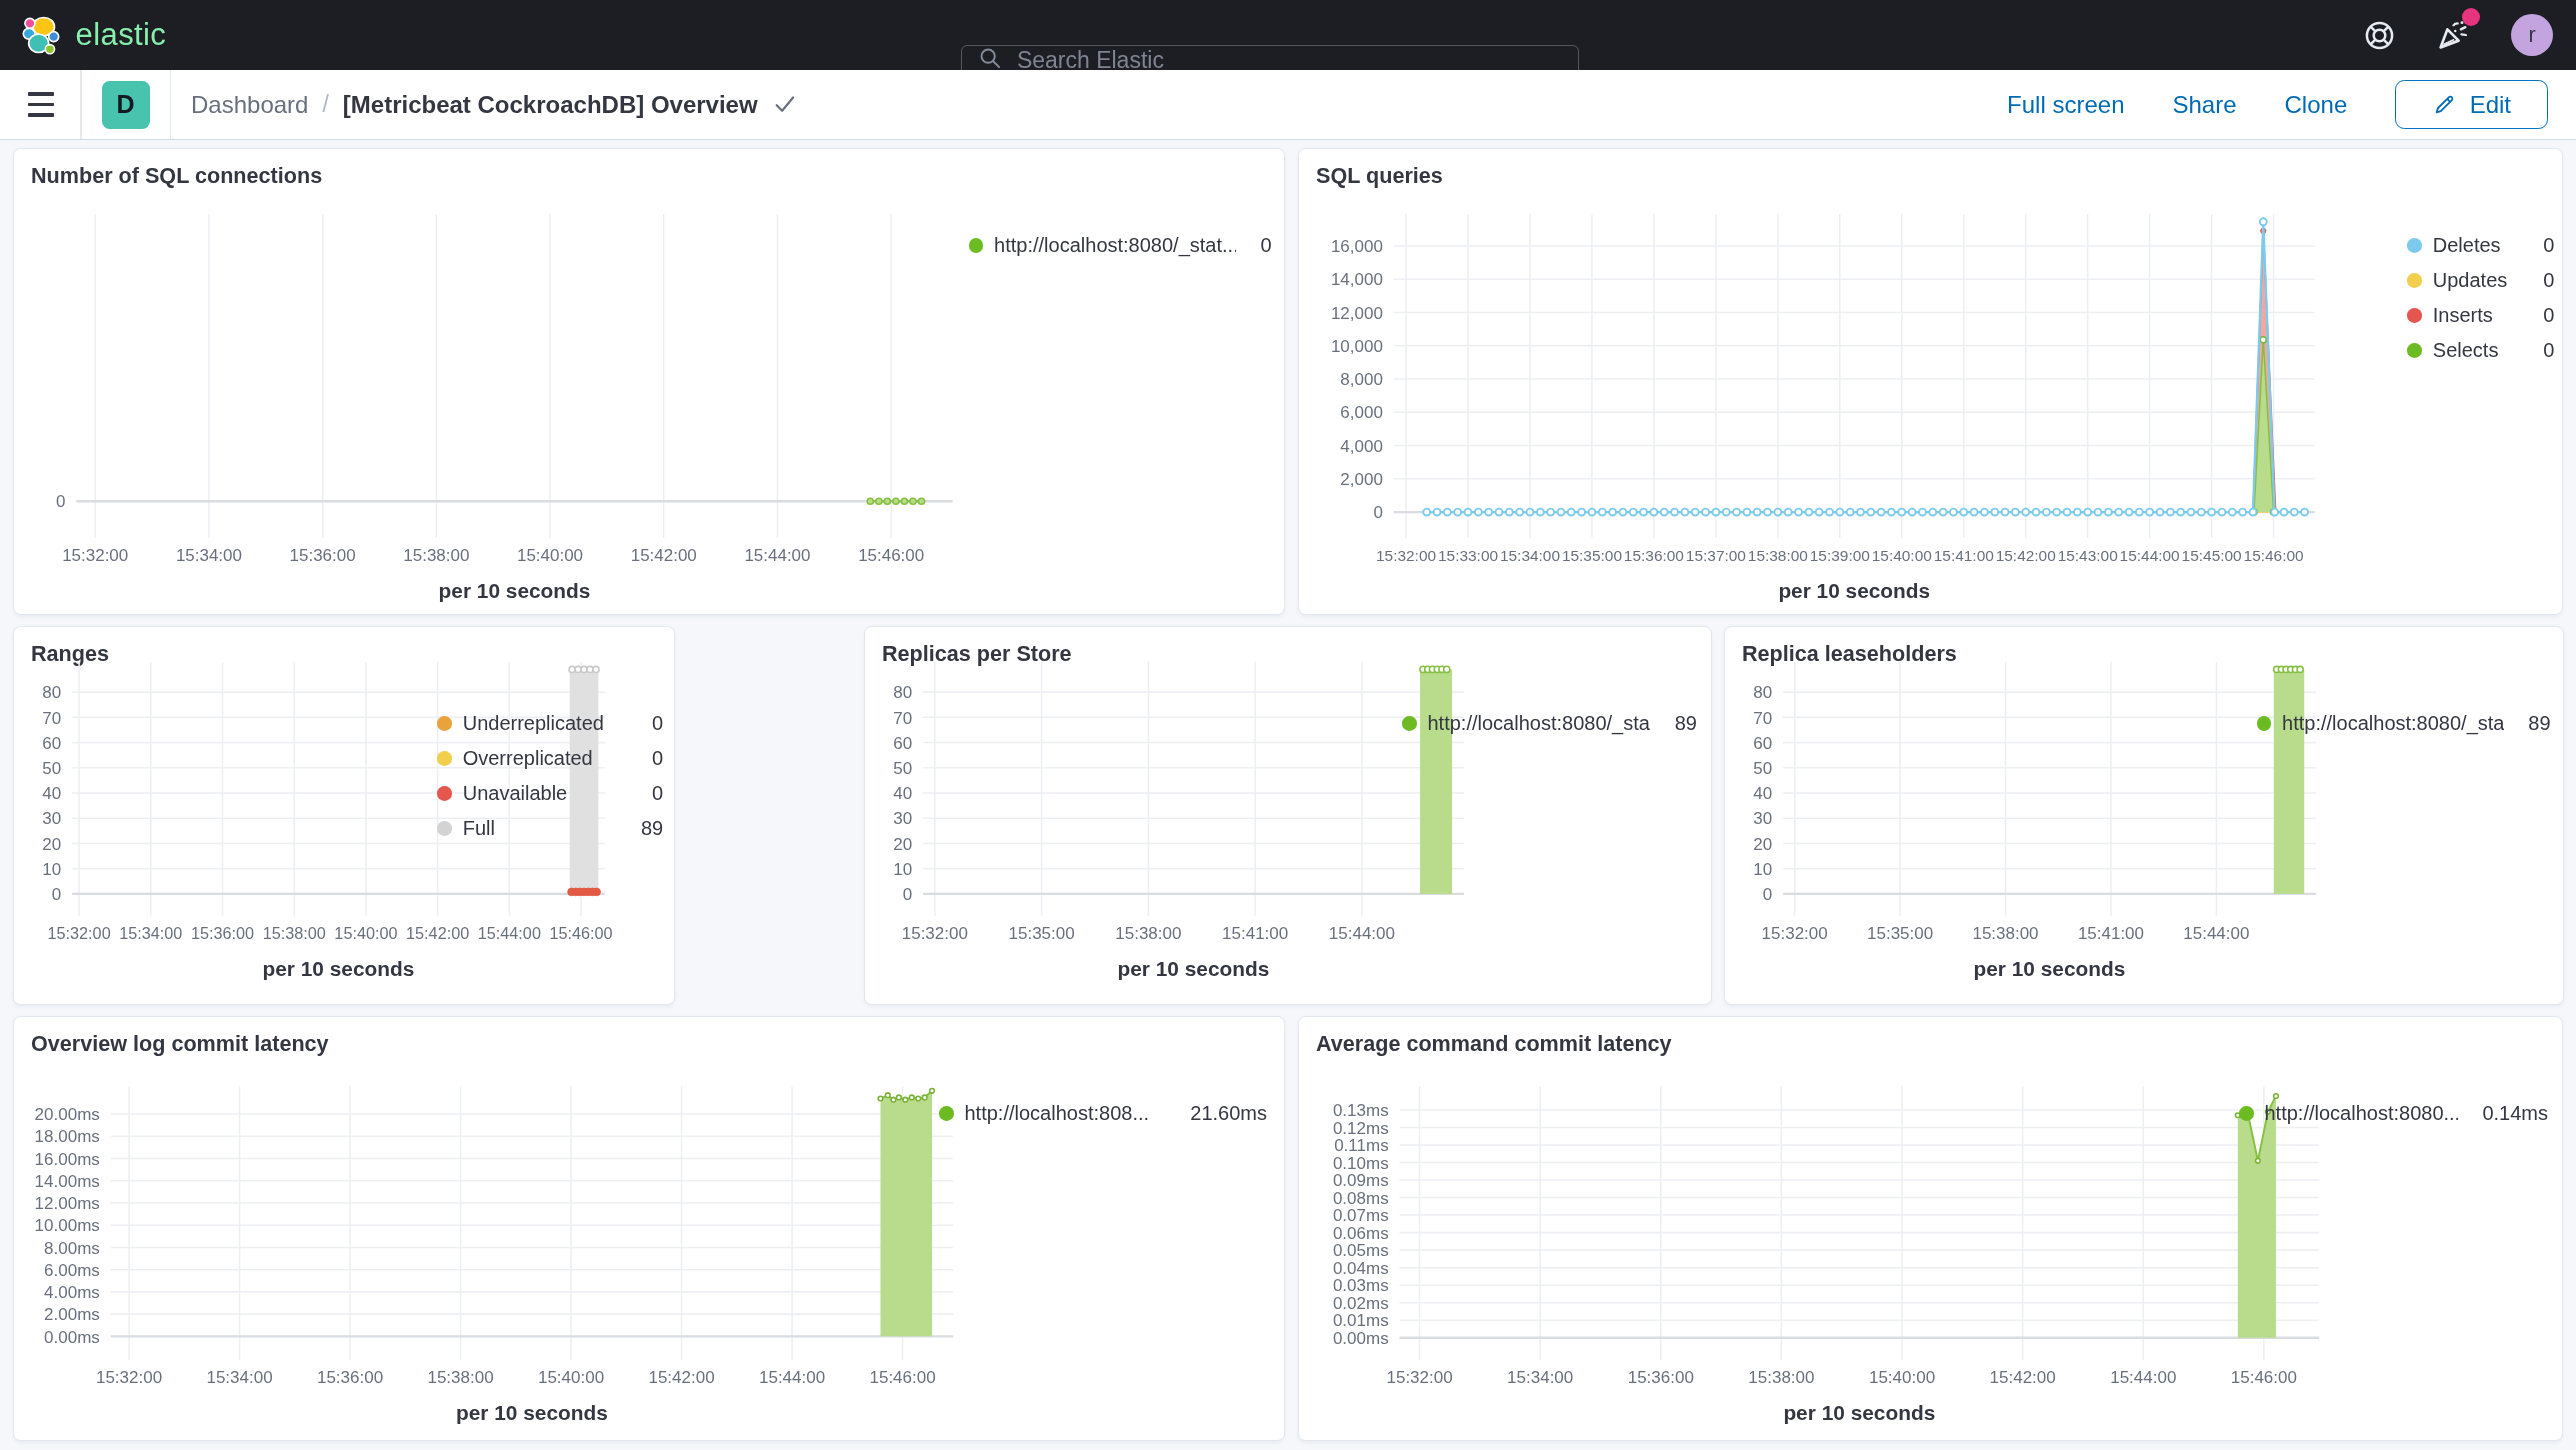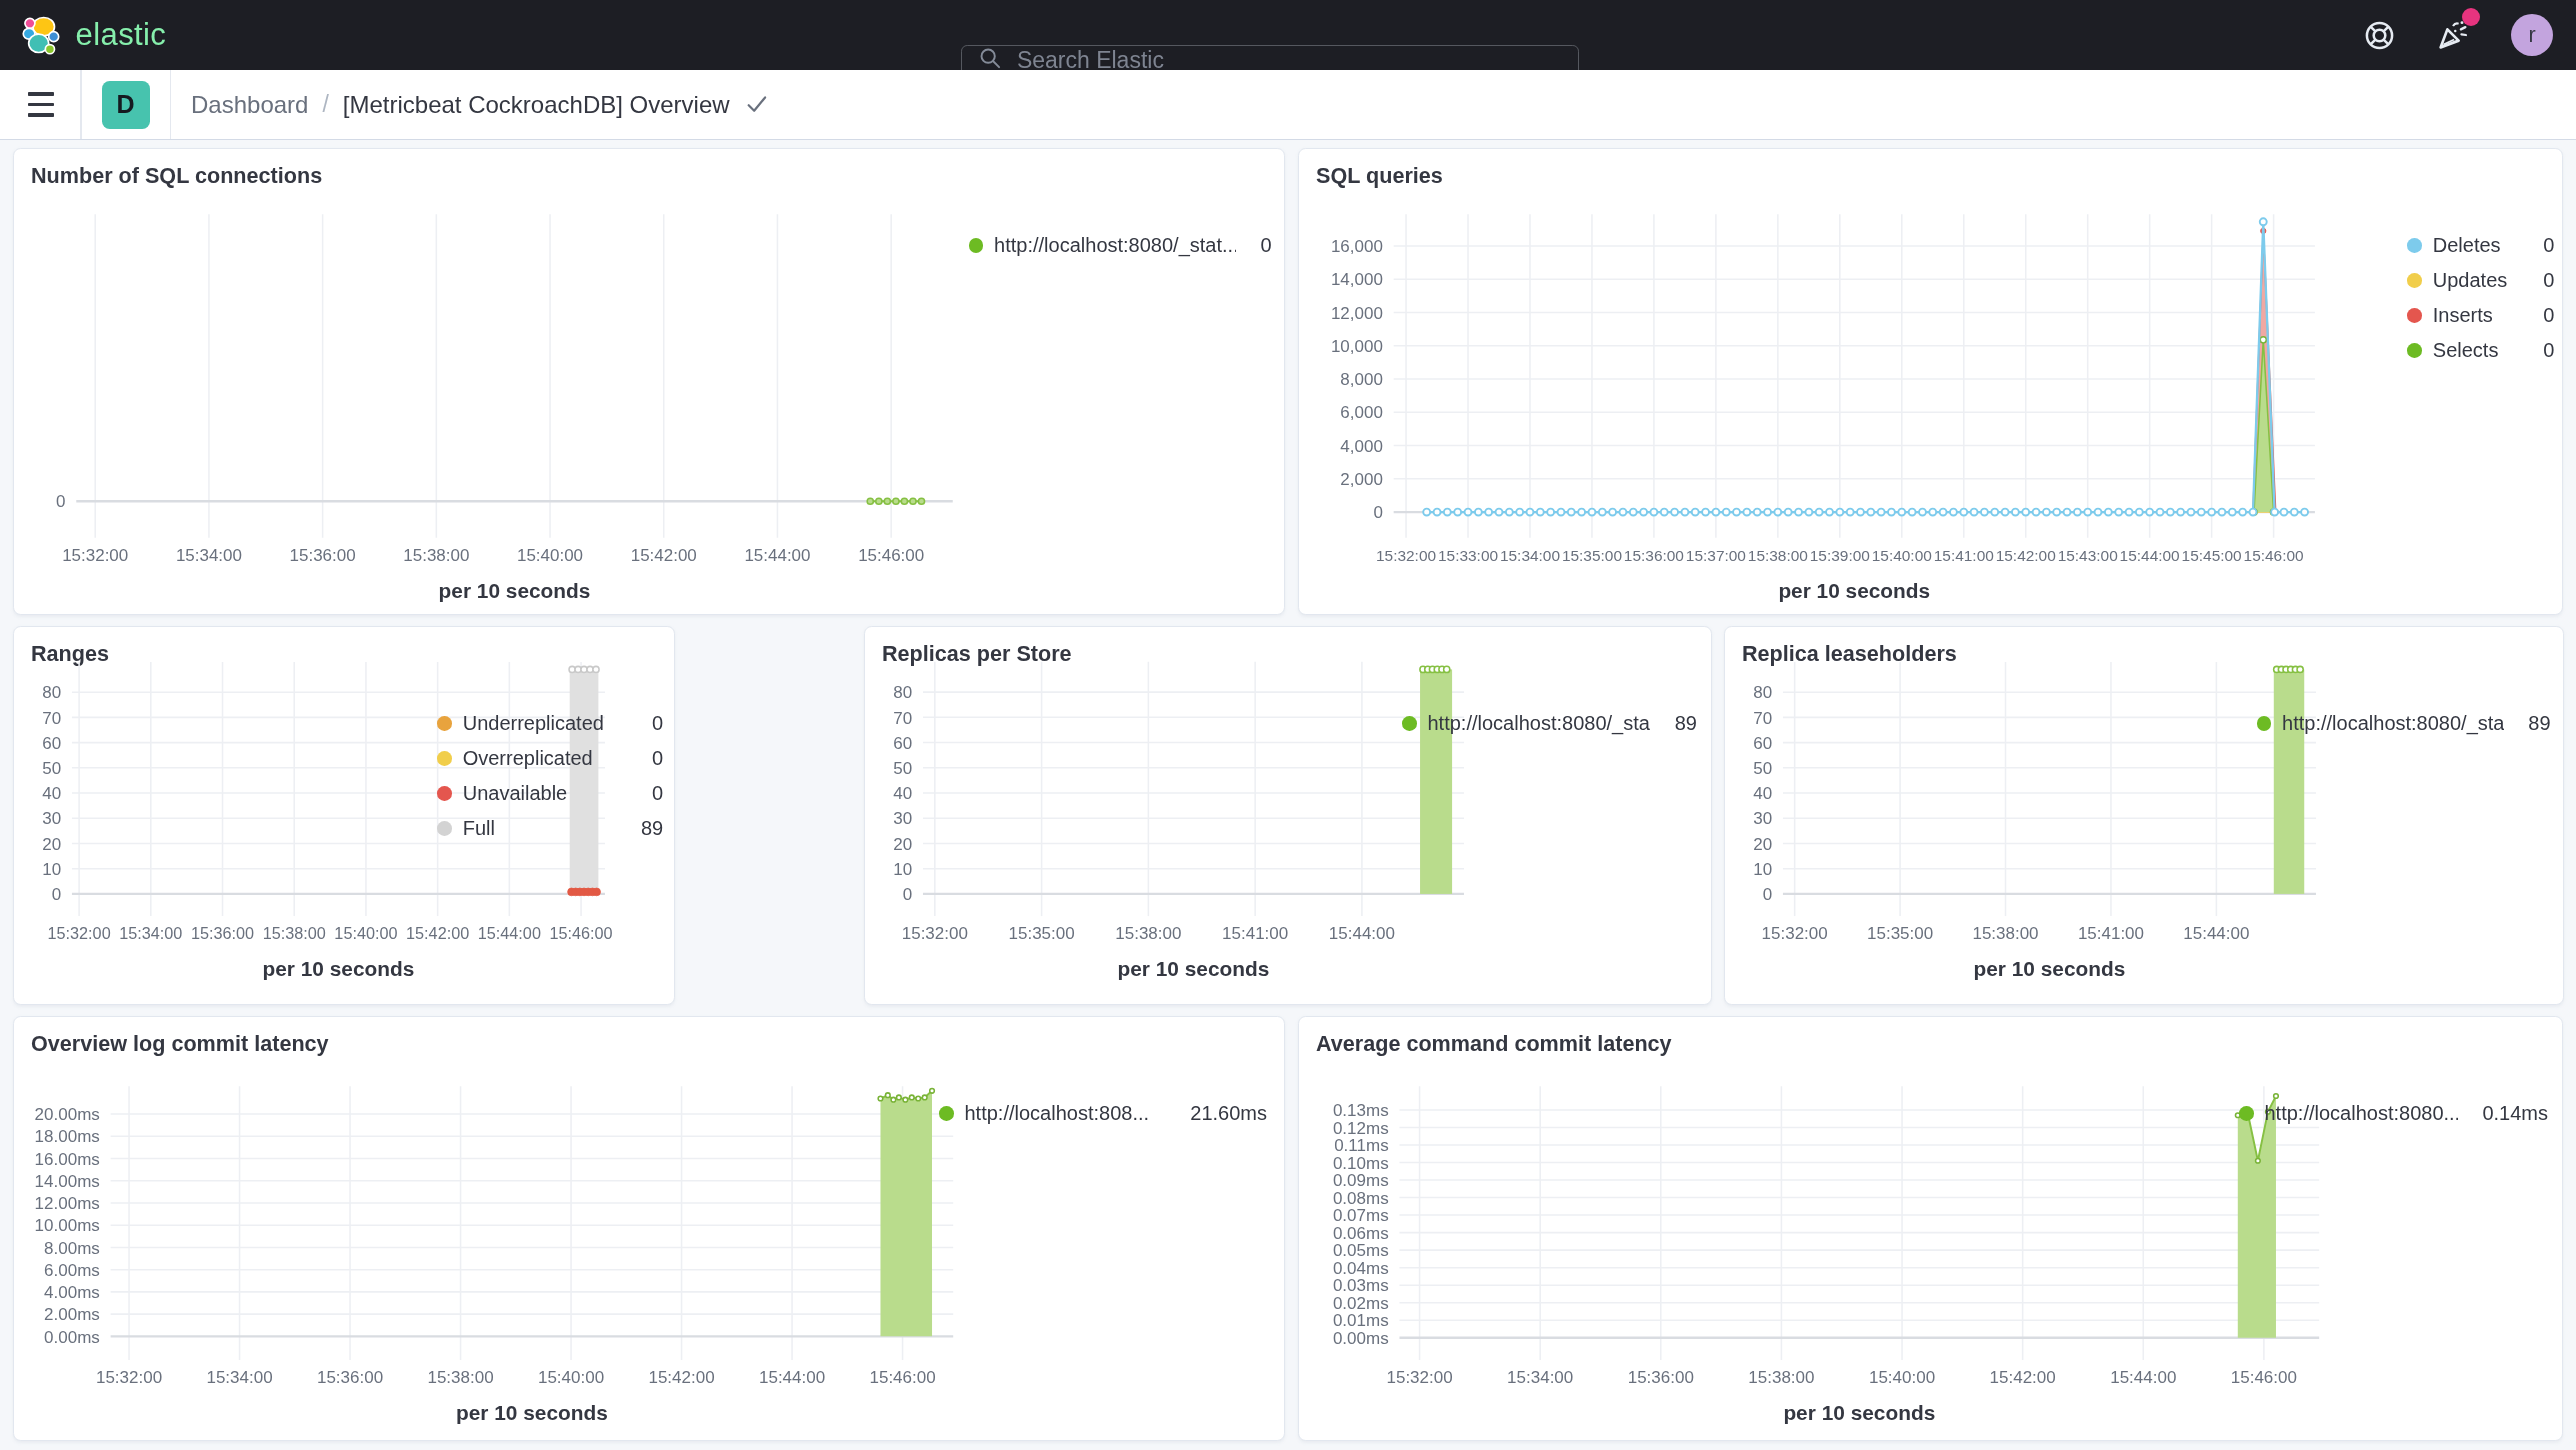--- a/index.html
+++ b/index.html
@@ -19,21 +19,21 @@
 
   
   .toolbar{position:absolute;left:0;top:70px;width:2576px;height:70px;background:#ffffff;border-bottom:1.5px solid #d3dae6;box-sizing:border-box;display:flex;align-items:center;}
   .hamburger{margin-left:28px;display:flex;flex-direction:column;gap:6.2px;cursor:pointer;}
   .hamburger span{display:block;width:26px;height:3.9px;background:#343741;border-radius:0.8px;}
   .vdiv{width:1.5px;height:69px;background:#e4e8ef;margin:0 0;}
   .space-badge{width:48px;height:48px;margin:0 20px;border-radius:7.7px;background:#47c3ae;color:#151a20;font-weight:700;font-size:25px;display:flex;align-items:center;justify-content:center;cursor:pointer;}
   .crumbs{display:flex;align-items:center;gap:14px;margin-left:20px;justify-content:center;}
   .crumb-root{color:#69707d;font-size:24px;cursor:pointer;}
   .crumb-sep{color:#aeb6c2;font-size:23px;}
-  .crumb-title{color:#343741;font-size:24px;font-weight:400;}
+  .crumb-title{color:#343741;font-size:24px;font-weight:700;}
   .toolbar-right{margin-left:auto;display:flex;align-items:center;gap:48px;padding-right:28px;}
   .toollink{color:#006bb4;font-size:24px;cursor:pointer;white-space:nowrap;}
   .edit-btn{display:flex;align-items:center;gap:12.4px;border:1.5px solid #0072c2;border-radius:9.3px;height:49px;padding:0 36px;color:#006bb4;font-size:24px;font-weight:500;cursor:pointer;background:#fff;}
 
   
   .panel{position:absolute;background:#ffffff;border:1.5px solid #e2e7ef;border-radius:7.7px;box-shadow:0 1.5px 3.1px rgba(152,162,179,.12);overflow:hidden;box-sizing:border-box;}
   .panel h3{margin:0;position:absolute;left:17px;top:14px;font-size:21.6px;font-weight:700;color:#343741;}
   .chart{position:absolute;left:0;}
   .legend{position:absolute;display:flex;flex-direction:column;}
   .lrow{display:flex;align-items:center;height:35px;gap:10.8px;font-size:20px;color:#343741;cursor:pointer;}
@@ -121,20 +121,32 @@
     <span>D</span>
   </div>
   <div class="vdiv"></div>
   <div class="crumbs">
     <span class="crumb-root">Dashboard</span>
     <span class="crumb-sep">/</span>
     <span class="crumb-title">[Metricbeat CockroachDB] Overview</span>
     <svg width="25" height="25" viewBox="0 0 32 32">
       <polyline points="6,17 13,24 27,7" fill="none" stroke="#69707d" stroke-width="2.8" stroke-linecap="round" stroke-linejoin="round"></polyline>
     </svg>
+  </div>
+  <div class="toolbar-right">
+    <span class="toollink">Full screen</span>
+    <span class="toollink">Share</span>
+    <span class="toollink">Clone</span>
+    <button class="edit-btn">
+      <svg width="25" height="25" viewBox="0 0 24 24">
+        <path d="M4.5 19.5l1.1-3.9L16.3 4.9a1.8 1.8 0 0 1 2.55 0l.25.25a1.8 1.8 0 0 1 0 2.55L8.4 18.4 4.5 19.5z" fill="none" stroke="#006bb4" stroke-width="1.7" stroke-linejoin="round"></path>
+        <line x1="14.6" y1="6.6" x2="17.4" y2="9.4" stroke="#006bb4" stroke-width="1.7"></line>
+      </svg>
+      <span>Edit</span>
+    </button>
   </div>
 </div>
 
 <section class="panel p1">
   <h3>Number of SQL connections</h3>
   <svg class="chart" width="974" height="417" viewBox="0 0 1260 540">
       <line x1="104.54054054054055" x2="104.54054054054055" y1="25" y2="444" stroke="#edeff3" stroke-width="2"></line>
       <line x1="251.7837837837838" x2="251.7837837837838" y1="25" y2="444" stroke="#edeff3" stroke-width="2"></line>
       <line x1="399.02702702702703" x2="399.02702702702703" y1="25" y2="444" stroke="#edeff3" stroke-width="2"></line>
       <line x1="546.2702702702703" x2="546.2702702702703" y1="25" y2="444" stroke="#edeff3" stroke-width="2"></line>

